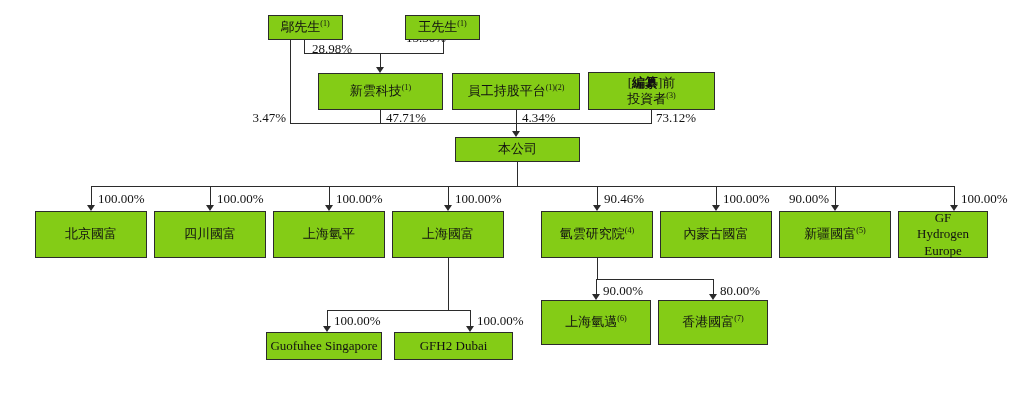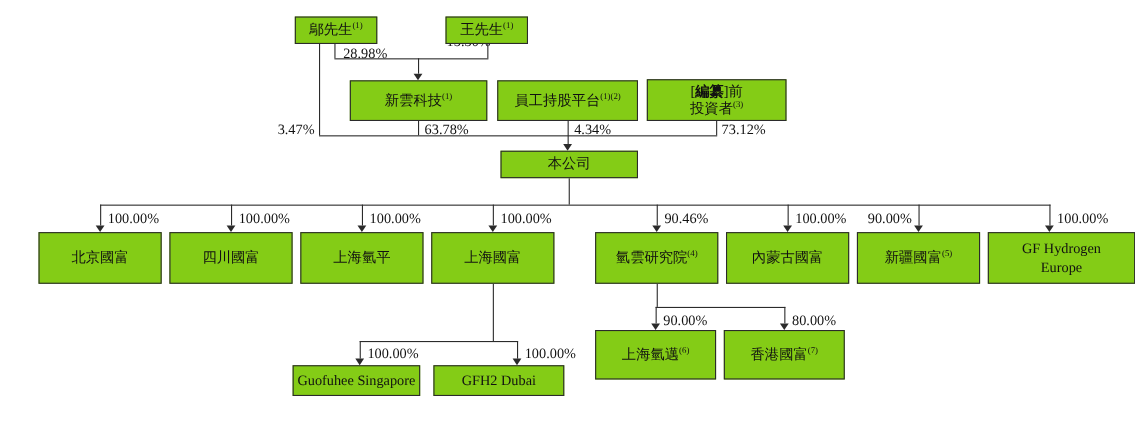--- a/index.html
+++ b/index.html
@@ -77,21 +77,21 @@
   <div class="vline" style="left:597px;top:258px;height:21px"></div>
   <div class="hline" style="left:596px;top:279px;width:118px"></div>
   <div class="vline" style="left:596px;top:279px;height:15px"></div>
   <div class="ah" style="left:592px;top:294px"></div>
   <div class="vline" style="left:713px;top:279px;height:15px"></div>
   <div class="ah" style="left:709px;top:294px"></div>
 
   <div class="pct" style="left:312px;top:41px">28.98%</div>
   <div class="pct" style="left:406px;top:30px">15.30%</div>
   <div class="pct r" style="left:243px;top:110px;width:43px">3.47%</div>
-  <div class="pct" style="left:386px;top:110px">63.78%</div>
+  <div class="pct" style="left:386px;top:110px">47.71%</div>
   <div class="pct" style="left:522px;top:110px">4.34%</div>
   <div class="pct" style="left:656px;top:110px">73.12%</div>
 
   <div class="pct" style="left:98px;top:191px">100.00%</div>
   <div class="pct" style="left:217px;top:191px">100.00%</div>
   <div class="pct" style="left:336px;top:191px">100.00%</div>
   <div class="pct" style="left:455px;top:191px">100.00%</div>
   <div class="pct" style="left:604px;top:191px">90.46%</div>
   <div class="pct" style="left:723px;top:191px">100.00%</div>
   <div class="pct r" style="left:779px;top:191px;width:50px">90.00%</div>
@@ -138,21 +138,21 @@
   </div>
   <div class="box" style="left:541px;top:211px;width:112px;height:47px">
     <span class="row"><span>氫雲研究院</span><sup>(4)</sup></span>
   </div>
   <div class="box" style="left:660px;top:211px;width:112px;height:47px">
     <span class="row">內蒙古國富</span>
   </div>
   <div class="box" style="left:779px;top:211px;width:112px;height:47px">
     <span class="row"><span>新疆國富</span><sup>(5)</sup></span>
   </div>
-  <div class="box" style="left:898px;top:211px;width:134px;height:47px">
+  <div class="box" style="left:898px;top:211px;width:90px;height:47px">
     <span>GF Hydrogen Europe</span>
   </div>
 
   <div class="box" style="left:266px;top:332px;width:116px;height:28px">
     <span class="row">Guofuhee Singapore</span>
   </div>
   <div class="box" style="left:394px;top:332px;width:119px;height:28px">
     <span class="row">GFH2 Dubai</span>
   </div>
   <div class="box" style="left:541px;top:300px;width:110px;height:45px">

